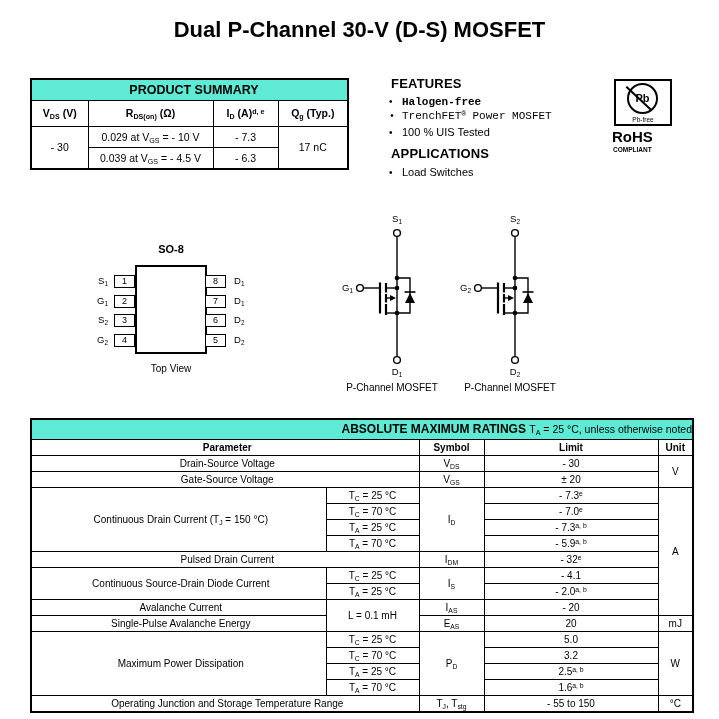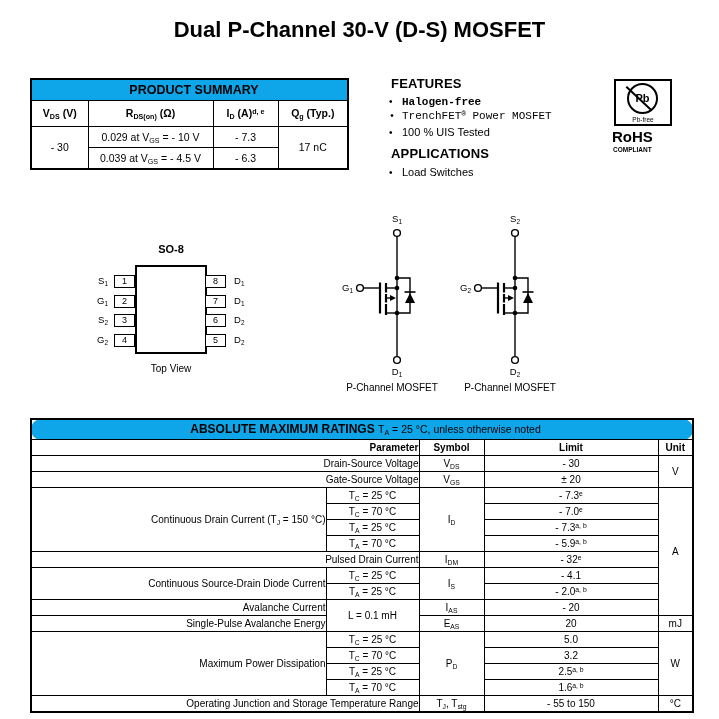--- a/index.html
+++ b/index.html
@@ -9,21 +9,21 @@
   sub{font-size:68%;vertical-align:baseline;position:relative;top:0.28em;line-height:0;margin-top:29px;}
   sup{font-size:68%;vertical-align:baseline;position:relative;top:-0.45em;line-height:0;}
 
   
   .page-title{left:0;top:17px;width:719px;text-align:center;font-size:22px;font-weight:bold;}
 
   
   table{border-collapse:collapse;table-layout:fixed;}
   .ps-table{left:30px;top:78px;width:317px;border:2px solid #000;}
   .ps-table td{border:1px solid #000;text-align:center;font-size:10.5px;padding:0;line-height:1.15;}
-  .bar{background:#0ea5e9;text-align:left;font-weight:bold;}
+  .bar{background:#5eead4;text-align:left;font-weight:bold;}
   .ps-title-row td{height:20px;font-size:12.5px;padding-left:9px;}
   .ps-head td{height:25px;font-weight:bold;}
   .ps-data td{height:20px;}
   .ps-rds{text-align:center;}
 
   
   .sec-heading{font-size:13px;font-weight:bold;letter-spacing:0.2px;padding-left:6px;}
   .bullet-item{position:absolute;font-size:11px;}
   .bullet-dot{display:inline-block;width:13px;font-size:10px;}
   .bold{font-weight:bold;font-family:Liberation Mono, monospace;}
@@ -48,24 +48,24 @@
   .top-view{left:131px;top:363px;width:80px;text-align:center;font-size:10px;}
 
   
   .mos-label{width:26px;font-size:9.5px;line-height:11px;text-align:center;}
   .mos-label.gl{text-align:right;}
   .mos-caption{width:120px;text-align:center;font-size:10px;}
 
   
   .amr-table{left:30px;top:418px;width:662px;border:2px solid #000;}
   .amr-table td{border:1px solid #000;font-size:10px;padding:0;text-align:center;line-height:1.1;height:15px;}
-  .amr-title-row td{height:19px;font-size:12px;text-align:center;padding-left:7px;border-radius:10px;}
+  .amr-title-row td{height:19px;font-size:12px;text-align:right;padding-left:7px;}
   .amr-title-note{font-weight:normal;font-size:10.5px;}
   .amr-head td{font-weight:bold;}
-  .amr-table td.param{text-align:right;padding-left:4px;}
+  .amr-table td.param{text-align:center;padding-left:4px;}
   .amr-head td.param{font-weight:bold;}
 </style>
 </head>
 <body>
 
 <div class="page">
 
   <div class="abs page-title">Dual P-Channel 30-V (D-S) MOSFET</div>
 
   <table class="abs ps-table">

